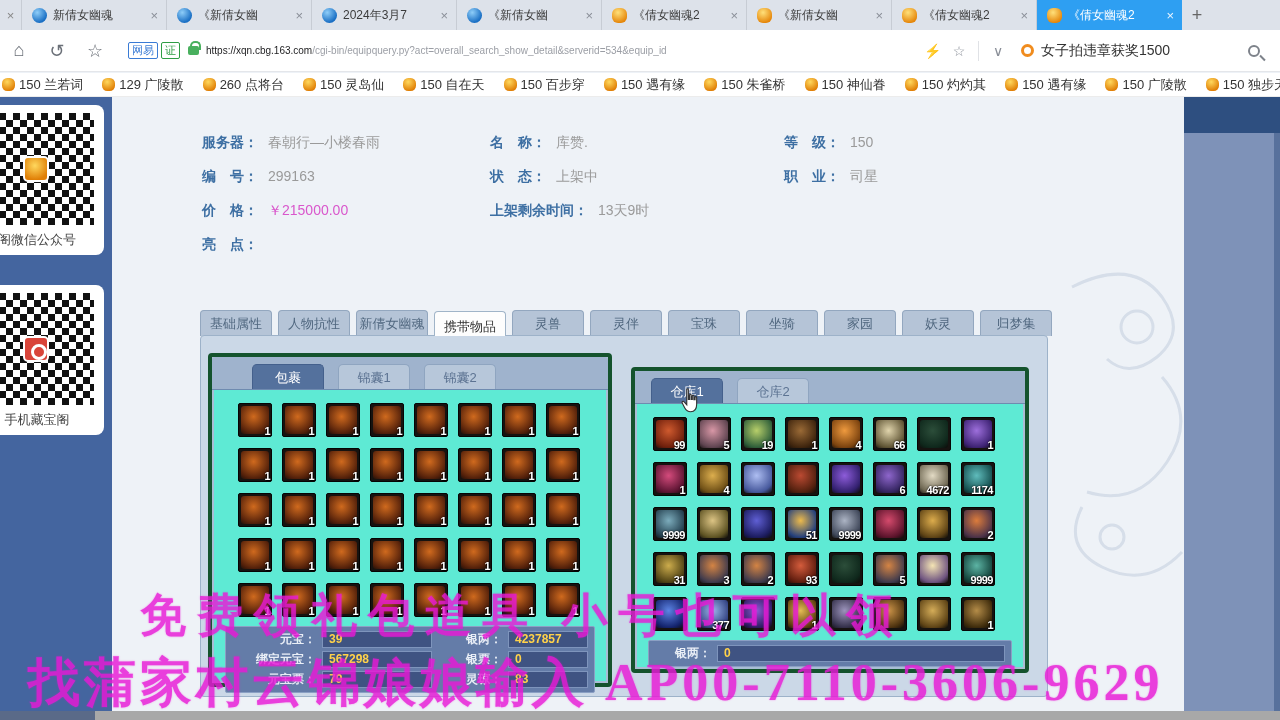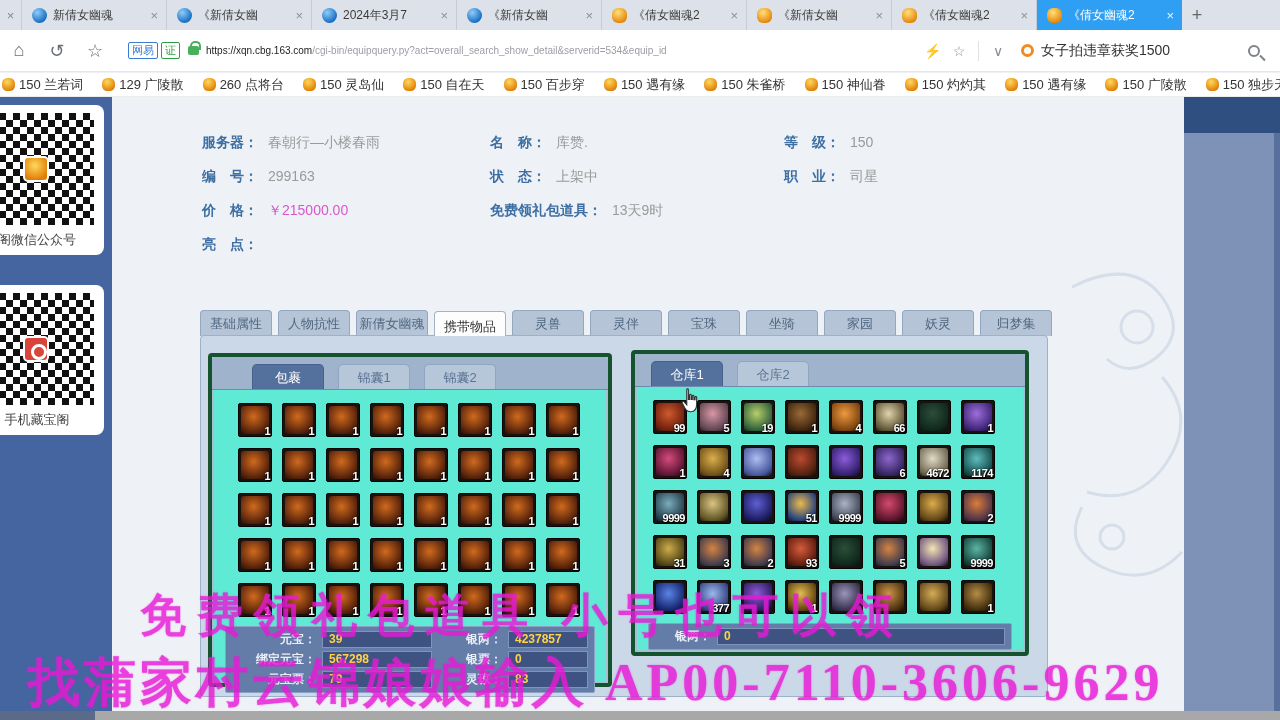--- a/index.html
+++ b/index.html
@@ -74,21 +74,21 @@
   
   .ptabs { position:absolute; left:88px; top:209px; height:30px; display:flex; align-items:flex-end; gap:6px; }
   .ptab { width:72px; height:26px; line-height:26px; text-align:center; font-size:13px; color:#50677f; background:#b5c4d7; border:1px solid #93a7bf; border-bottom:none; border-radius:4px 4px 0 0; }
   .ptab.active { background:#fdfdfd; color:#333; height:25px; line-height:30px; border-color:#a0b4c8; position:relative; z-index:3; }
 
   
   .bigpanel { position:absolute; left:88px; top:238px; width:848px; height:362px; background:#cbd8e7; border:1px solid #9db2c9; border-radius:4px; }
 
   .subpanel { position:absolute; background:#5eead4; border:4px solid #14532d; box-shadow:inset 0 0 0 2px #a9bdd4; border-radius:4px; }
   .sp-bag { left:7px; top:17px; width:404px; height:334px; }
-  .sp-wh  { left:430px; top:14px; width:398px; height:306px; }
+  .sp-wh  { left:430px; top:31px; width:398px; height:306px; }
   .sphead { height:33px; background:#9fb3cd; border-bottom:1px solid #6f8bb0; border-radius:4px 4px 0 0; display:flex; align-items:flex-end; gap:14px; padding:0 0 0 40px; }
   .sp-wh .sphead { padding-left:16px; }
   .stab { width:72px; height:25px; line-height:25px; text-align:center; font-size:13px; border-radius:5px 5px 0 0; background:#b7c7da; color:#5c7392; border:1px solid #8fa5c0; border-bottom:none; }
   .stab.active { background:#54719d; color:#fff; border-color:#44608c; }
 
   .grid { display:grid; grid-template-columns:repeat(8,34px); gap:11px 10px; margin:13px 0 0 26px; }
   .sp-wh .grid { margin-left:18px; }
   .tile { width:34px; height:34px; background:#161310; border:1px solid #060504; border-radius:2px; position:relative; }
   .blob { position:absolute; inset:2px; border-radius:3px; }
   .cnt { position:absolute; right:1px; bottom:-1px; font-size:11px; font-weight:bold; color:#fff; text-shadow:0 0 2px #000, 1px 1px 0 #000; letter-spacing:-0.5px; }
@@ -258,21 +258,21 @@
       <div class="info">
         <div class="icol icol1" id="info-col1">
             <div class="irow"><span class="ilabel">服务器：</span><span class="ivalue">春朝行—小楼春雨</span></div>
             <div class="irow"><span class="ilabel">编　号：</span><span class="ivalue">299163</span></div>
             <div class="irow"><span class="ilabel">价　格：</span><span class="ivalue price">￥215000.00</span></div>
             <div class="irow"><span class="ilabel">亮　点：</span><span class="ivalue"></span></div>
           </div>
         <div class="icol icol2" id="info-col2">
             <div class="irow"><span class="ilabel">名　称：</span><span class="ivalue">库赞.</span></div>
             <div class="irow"><span class="ilabel">状　态：</span><span class="ivalue">上架中</span></div>
-            <div class="irow"><span class="ilabel">免费领礼包道具：</span><span class="ivalue">13天9时</span></div>
+            <div class="irow"><span class="ilabel">上架剩余时间：</span><span class="ivalue">13天9时</span></div>
           </div>
         <div class="icol icol3" id="info-col3">
             <div class="irow"><span class="ilabel">等　级：</span><span class="ivalue">150</span></div>
             <div class="irow"><span class="ilabel">职　业：</span><span class="ivalue">司星</span></div>
           </div>
       </div>
 
       <div class="ptabs" id="ptabs">
           <div class="ptab">基础属性</div>
           <div class="ptab">人物抗性</div>

